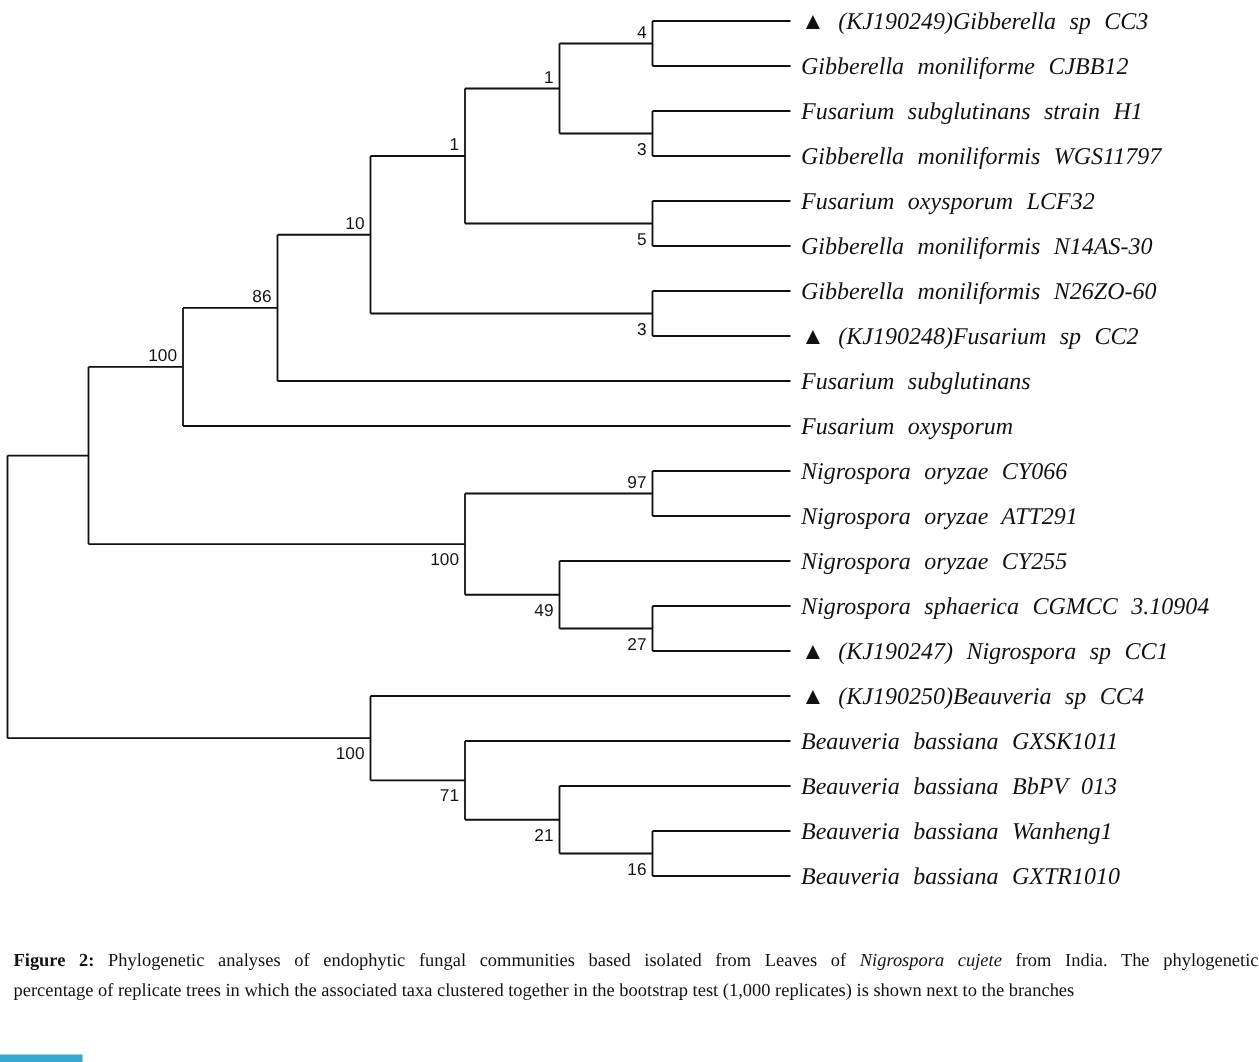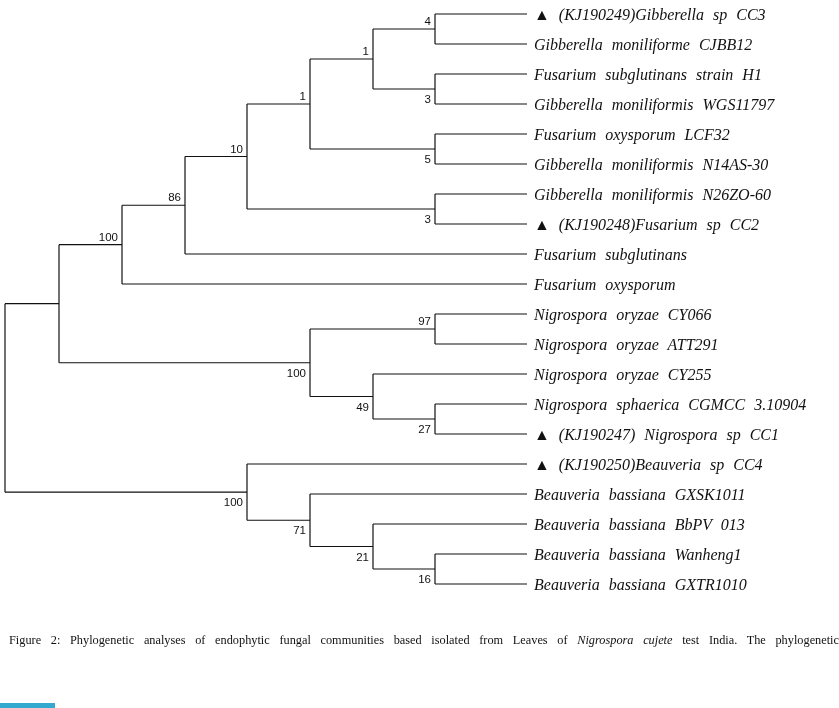--- a/index.html
+++ b/index.html
@@ -25,21 +25,21 @@
     position:absolute;
     left:9px;top:630px;
     width:830px;
     font-family:"Liberation Serif", serif;
     font-size:12.3px;
     line-height:20px;
     color:#111;
   }
   .cap-line{width:830px;}
   .cap-just{text-align:justify;text-align-last:justify;}
-  .cap-label{font-weight:normal;}
+  .cap-label{font-weight:bold;}
   .cap-italic{font-style:italic;}
   .footer-bar{
     position:absolute;
     left:0;top:703px;
     width:55px;height:5px;
     background:#35a8cf;
   }
 </style>
 </head>
 <body>
@@ -137,18 +137,19 @@
       <line x1="310" y1="494" x2="310" y2="546.5" stroke="#111111" stroke-width="1.2"></line>
       <line x1="247" y1="520.25" x2="310" y2="520.25" stroke="#111111" stroke-width="1.2"></line>
       <text x="306" y="534.25" class="boot" text-anchor="end">71</text>
       <line x1="247" y1="464" x2="247" y2="520.25" stroke="#111111" stroke-width="1.2"></line>
       <line x1="5" y1="492.125" x2="247" y2="492.125" stroke="#111111" stroke-width="1.2"></line>
       <text x="243" y="506.125" class="boot" text-anchor="end">100</text>
       <line x1="5" y1="303.6875" x2="5" y2="492.125" stroke="#111111" stroke-width="1.2"></line>
     </svg>
 
   <div class="caption">
-    <div class="cap-line cap-just"><span class="cap-label">Figure 2:</span><span> Phylogenetic analyses of endophytic fungal communities based isolated from Leaves of </span><span class="cap-italic">Nigrospora cujete</span><span> test India. The phylogenetic</span></div>
+    <div class="cap-line cap-just"><span class="cap-label">Figure 2:</span><span> Phylogenetic analyses of endophytic fungal communities based isolated from Leaves of </span><span class="cap-italic">Nigrospora cujete</span><span> from India. The phylogenetic</span></div>
+    <div class="cap-line">percentage of replicate trees in which the associated taxa clustered together in the bootstrap test (1,000 replicates) is shown next to the branches</div>
   </div>
 
   <div class="footer-bar"></div>
 
 </div>
 
 </body></html>

